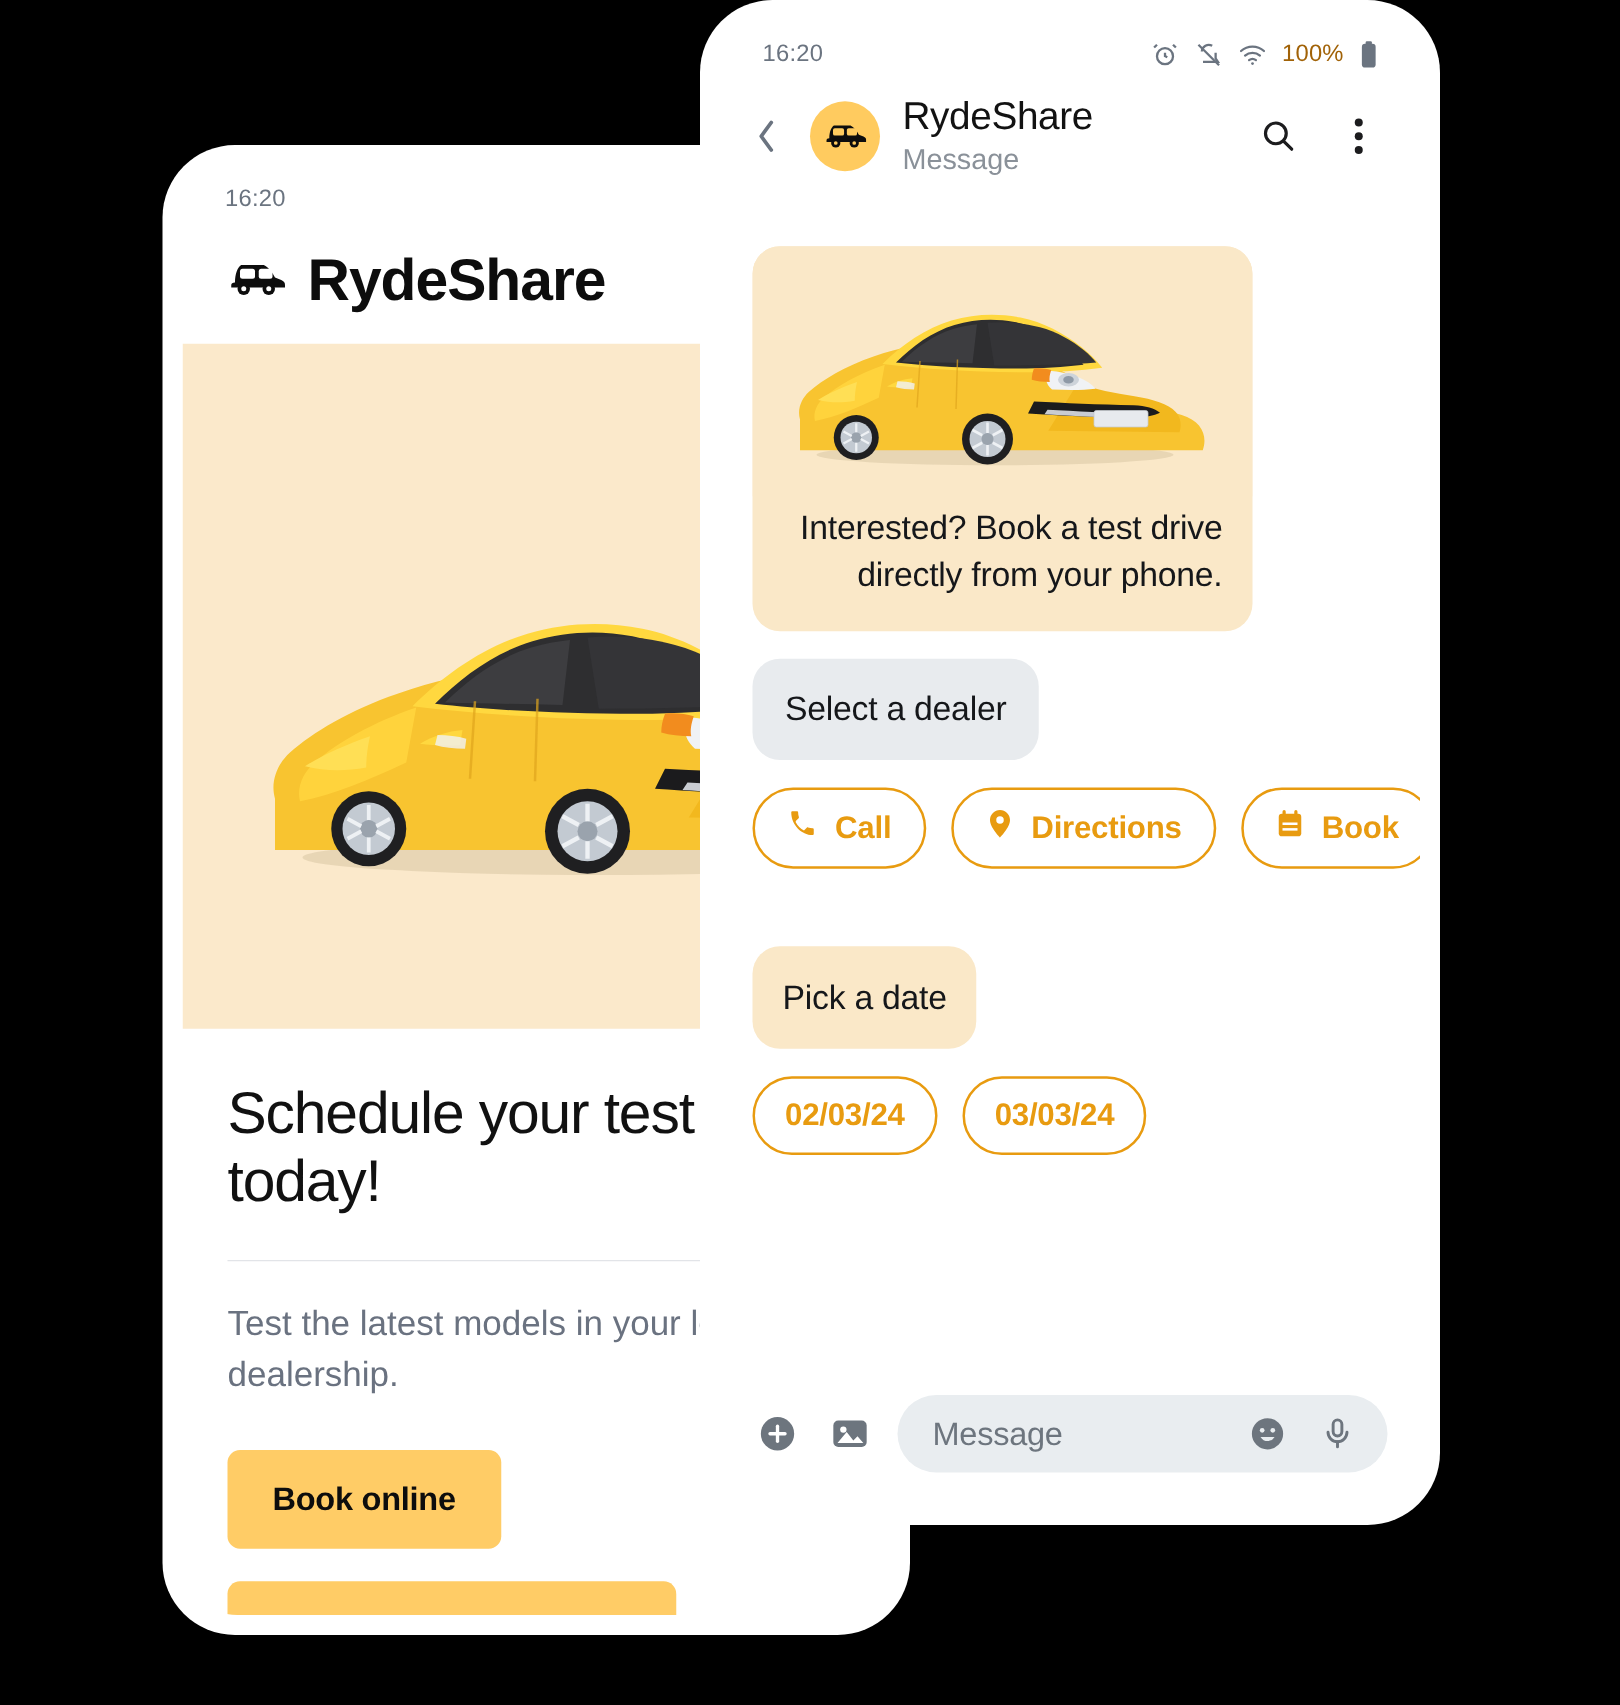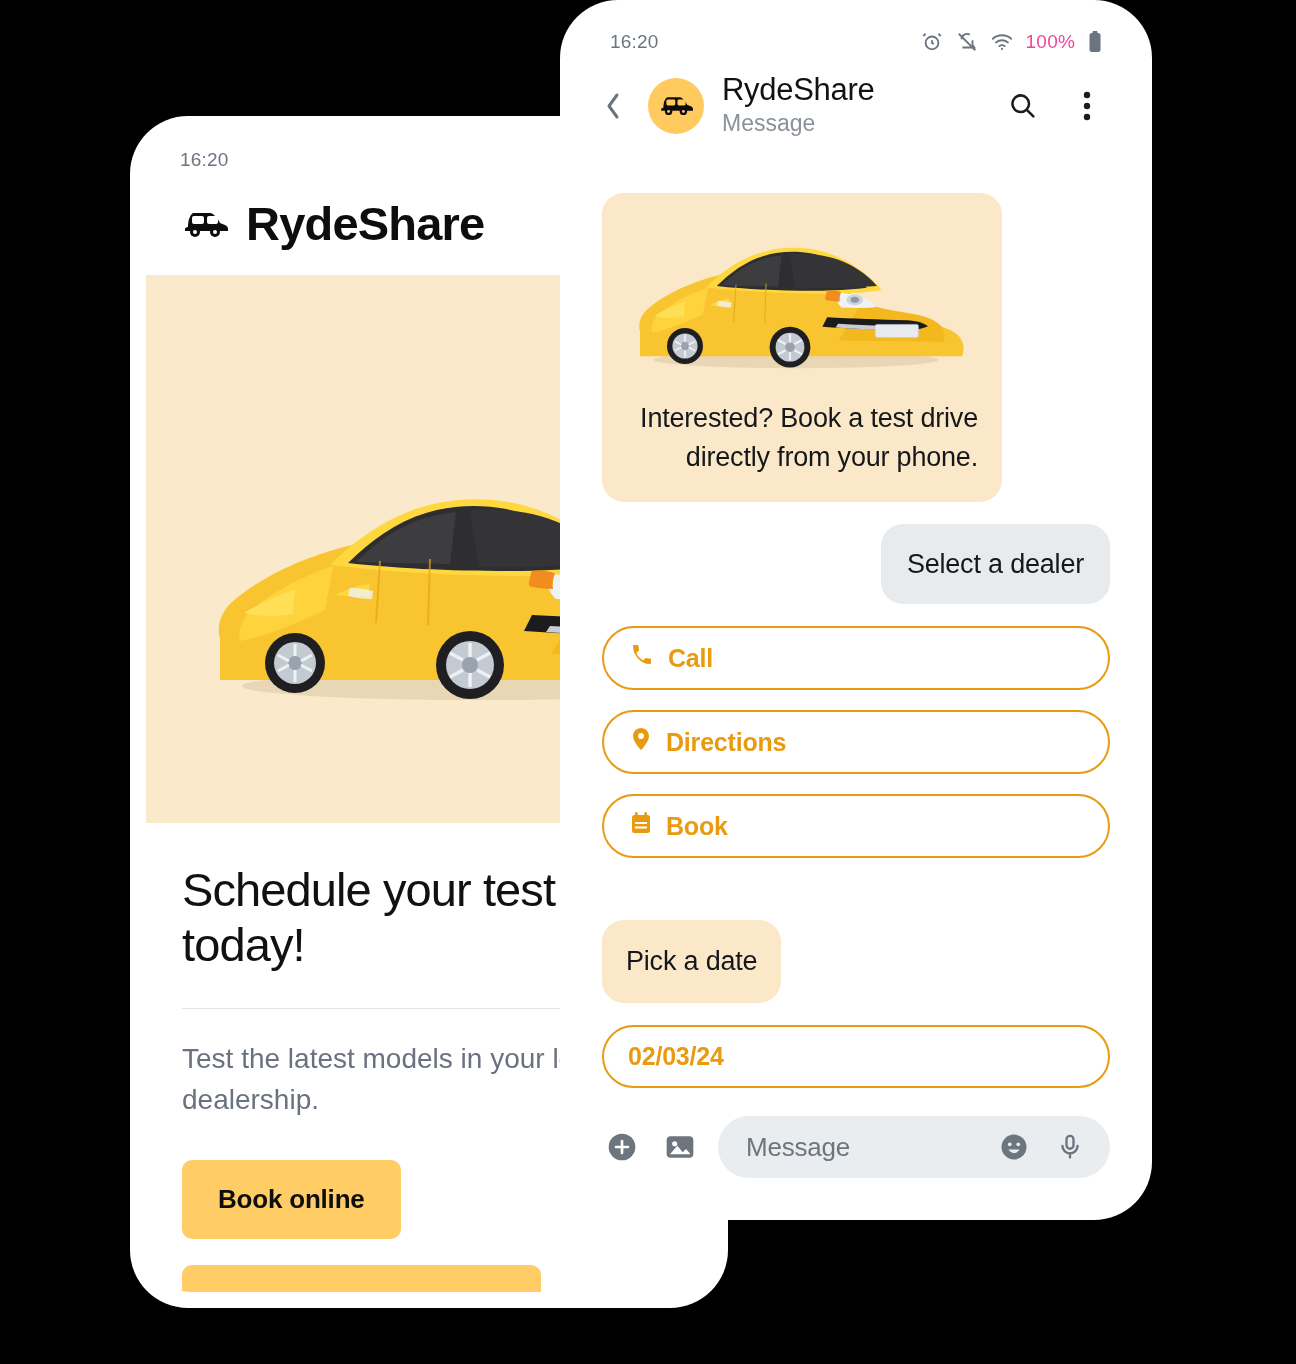--- a/index.html
+++ b/index.html
@@ -36,21 +36,21 @@
 
   .statusbar{
     height:44px;display:flex;align-items:center;
     padding:6px 34px 0 34px;
     font-size:19px;color:#6b7480;letter-spacing:.2px;
   }
   .statusbar .time{flex:0 0 auto;}
   .statusbar .sb-spacer{flex:1 1 auto;}
   .statusbar .sb-icons{display:flex;align-items:center;gap:13px;}
   .sb-ico{display:inline-flex;align-items:center;justify-content:center;}
-  .sb-pct{font-size:19px;color:#ec4899;}
+  .sb-pct{font-size:19px;color:#a16207;}
 
   .app-title-bar{
     display:flex;align-items:center;gap:18px;
     padding:14px 36px 24px 36px;
   }
   .app-title-bar .brand-name{
     font-size:47px;font-weight:700;color:#0d0d0d;letter-spacing:-0.8px;
   }
 
   .hero{
@@ -98,21 +98,21 @@
     display:flex;align-items:center;justify-content:center;flex:0 0 auto;
   }
   .chat-titles{flex:1 1 auto;min-width:0;}
   .chat-titles .t1{font-size:31px;color:#121212;font-weight:400;line-height:1.12;letter-spacing:-0.3px;}
   .chat-titles .t2{font-size:23px;color:#8a9199;font-weight:400;line-height:1.3;margin-top:2px;}
   .hdr-act{width:46px;height:46px;display:flex;align-items:center;justify-content:center;cursor:pointer;flex:0 0 auto;}
 
   .thread{flex:1 1 auto;padding:36px 26px 0 26px;overflow:hidden;}
 
   .msg-row{display:flex;margin-bottom:0;}
-  .msg-row.out{justify-content:flex-end;}
+  .msg-row.out{}
 
   .bubble-in{
     background:#FAE8C8;border-radius:22px;max-width:400px;
     overflow:hidden;
     text-align:right;
   }
   .bubble-in .bubble-img{
     height:200px;background:#FAE8C8;position:relative;overflow:hidden;
   }
   .bubble-in .bubble-img .car-wrap{position:absolute;left:14px;top:14px;width:360px;height:176px;}
@@ -124,21 +124,21 @@
     background:#FAE8C8;border-radius:22px;max-width:400px;
     padding:22px 24px;
     font-size:27px;line-height:1.42;color:#15171a;letter-spacing:-0.2px;
   }
   .bubble-out{
     background:#E8EBEE;border-radius:22px;max-width:380px;
     padding:22px 26px;
     font-size:27px;line-height:1.35;color:#15171a;letter-spacing:-0.2px;
   }
 
-  .chip-row{display:flex;gap:20px;margin-top:22px;flex-wrap:nowrap;flex-direction:column;}
+  .chip-row{display:flex;gap:20px;margin-top:22px;flex-wrap:nowrap;}
   .chip{
     display:inline-flex;align-items:center;gap:14px;
     border:2.5px solid #E89B10;border-radius:999px;background:#fff;
     padding:15px 26px;cursor:pointer;
     color:#E89B10;font-size:25px;font-weight:700;letter-spacing:-0.2px;
     white-space:nowrap;font-family:inherit;
   }
   .chip.date{padding:15px 24px;font-weight:700;}
 
   .spacer-flex{flex:1 1 auto;}

